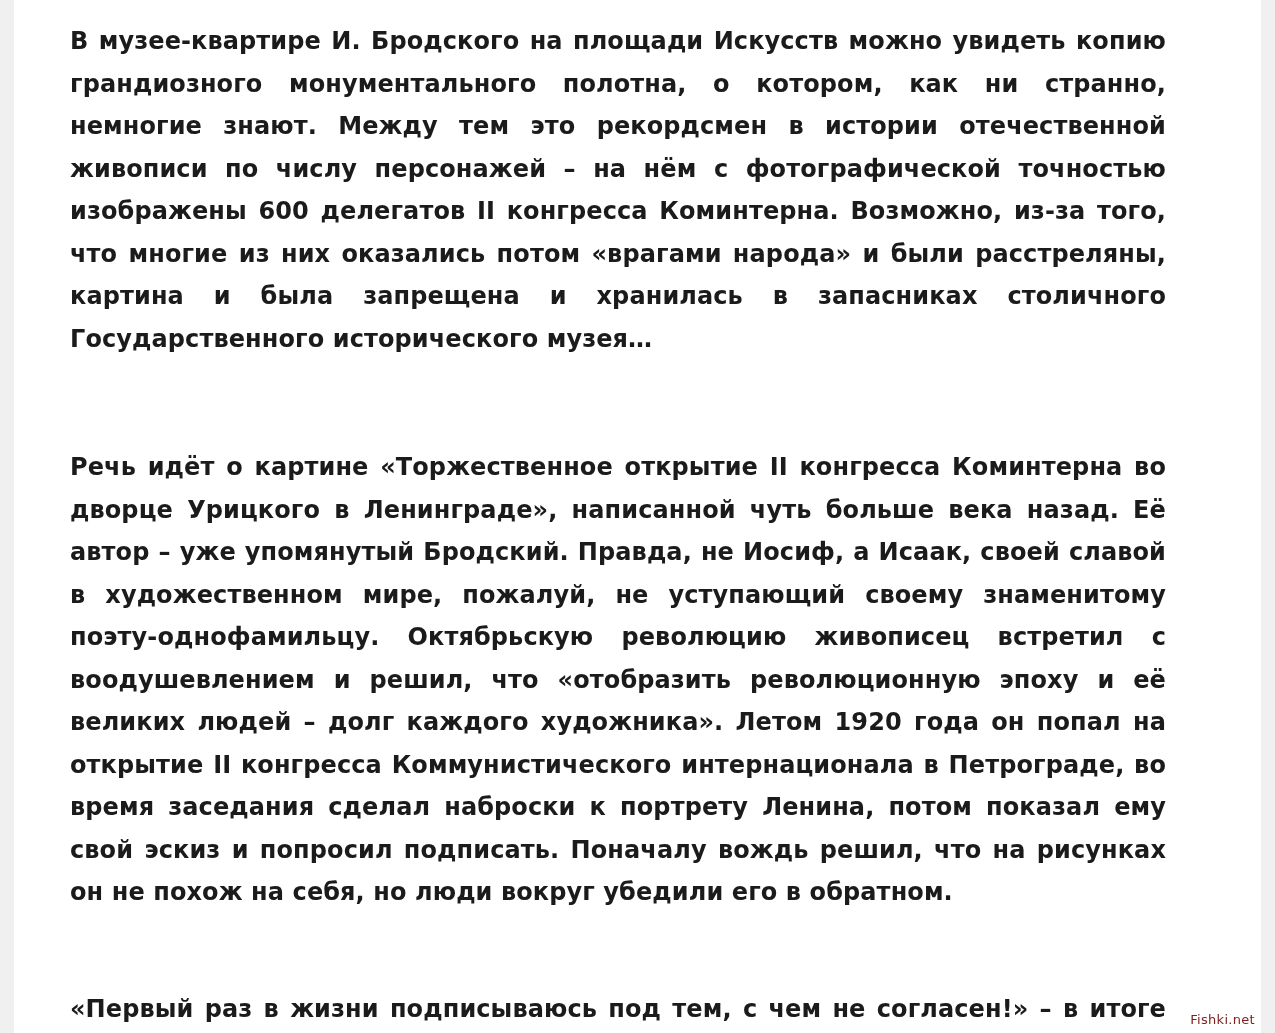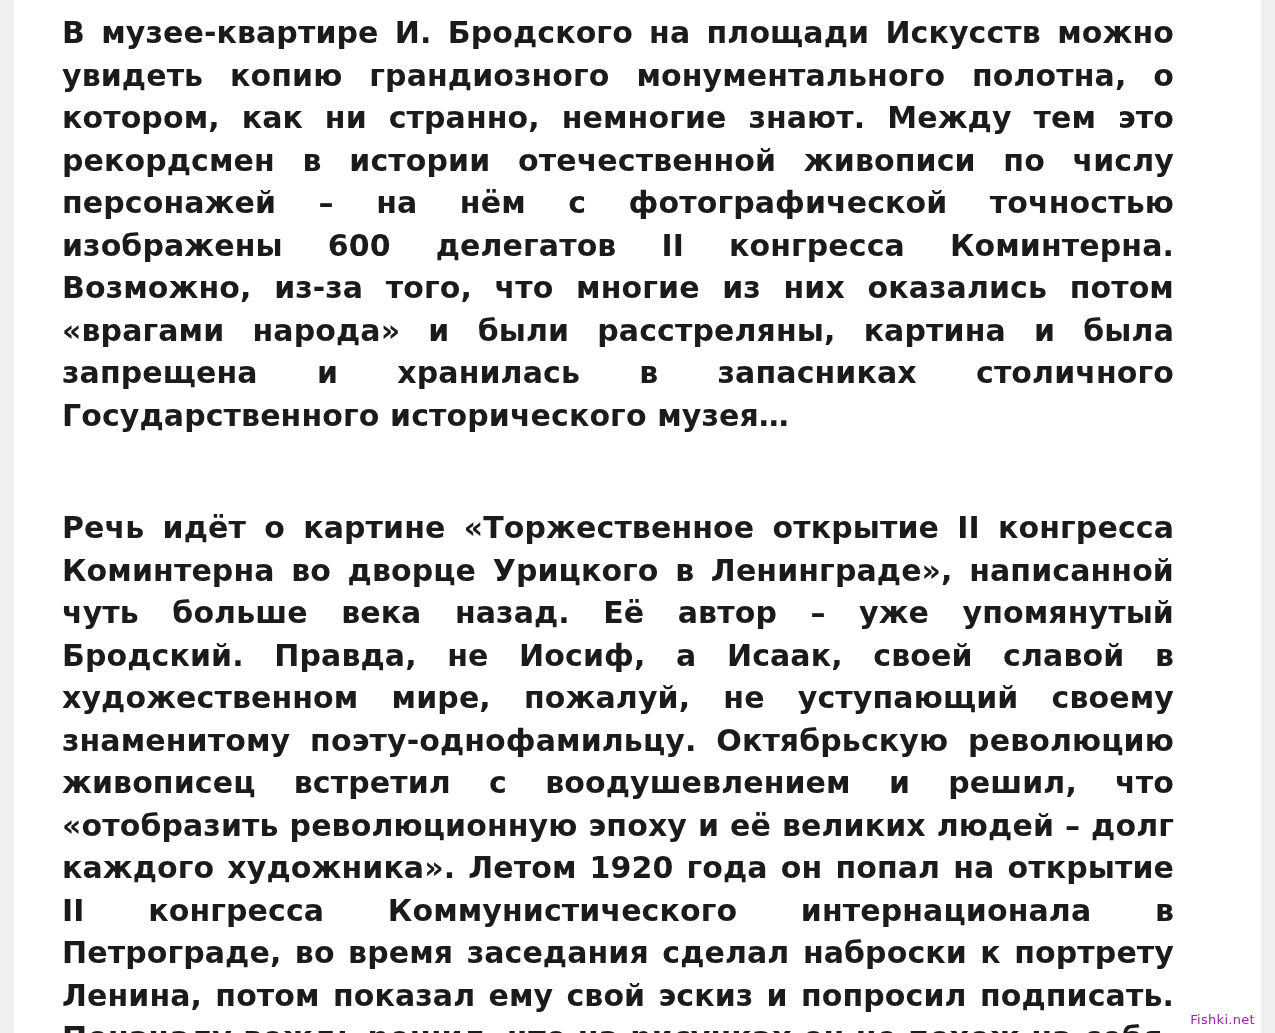--- a/index.html
+++ b/index.html
@@ -40,42 +40,42 @@
     height: 1033px;
     background: #f0f0f0;
   }
   .article {
     position: absolute;
     left: 62px;
     top: 0;
     width: 1112px;
   }
   p {
-    margin: 0;
+    margin: 8px;
     text-align: justify;
     text-justify: inter-word;
-    font-size: 30px;
+    font-size: 24px;
     line-height: 42.5px;
     letter-spacing: 0.1px;
   }
   p.lead {
     font-weight: bold;
     padding-top: 12px;
   }
   p.body-par {
     font-weight: bold;
   }
   .gap-large { height: 70px; }
   .gap-med { height: 58px; }
   .watermark {
     position: absolute;
     right: 20px;
     bottom: 6px;
     font-size: 13px;
-    color: #a21caf;
+    color: #7f1d1d;
     font-family: "DejaVu Sans", "Liberation Sans", sans-serif;
     letter-spacing: 0.3px;
   }
 </style>
 </head>
 <body>
 
 <div class="page">
 
   <div class="edge-left"></div>

